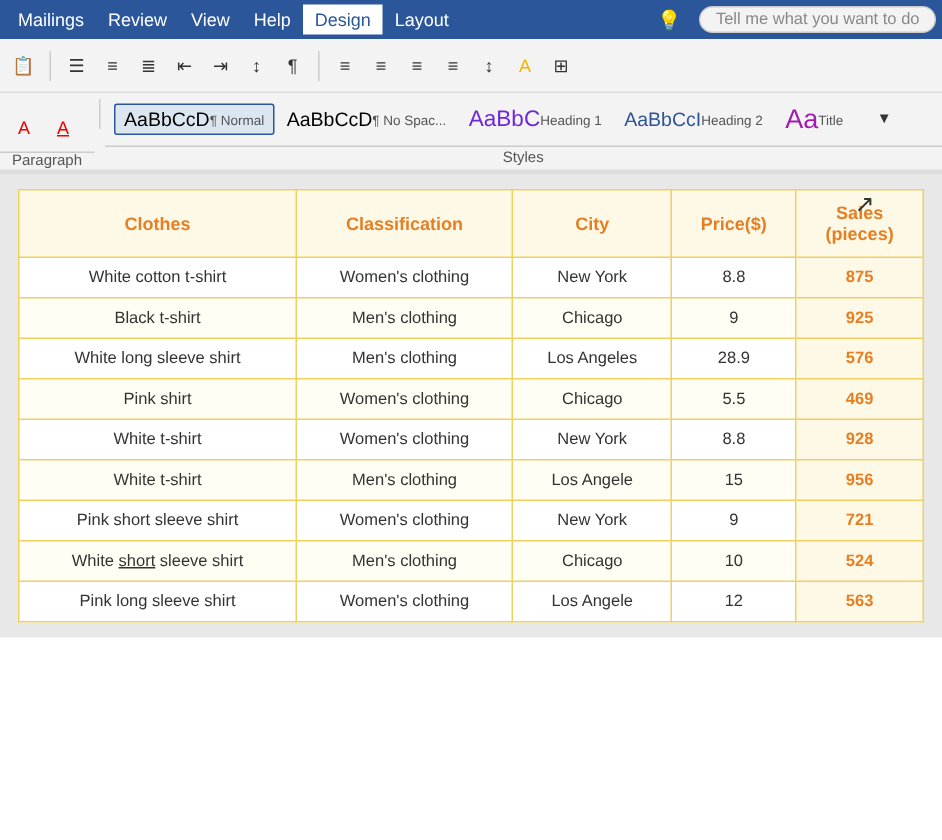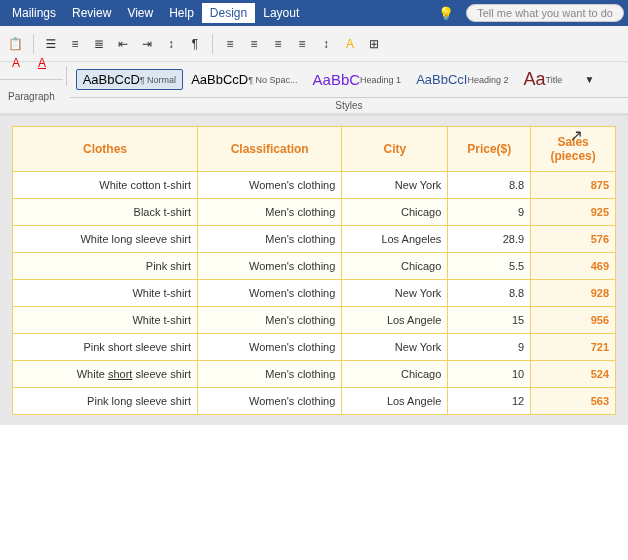--- a/index.html
+++ b/index.html
@@ -46,21 +46,21 @@
       min-width: 60px;
     }
     .style-item.selected { border-color: #2b579a; background: #dce6f1; }
     .style-preview { font-size: 14px; line-height: 1.2; }
     .style-label { font-size: 9px; color: #555; }
 
     .style-normal .style-preview { font-size: 13px; color: #000; }
     .style-nospace .style-preview { font-size: 13px; color: #000; }
     .style-h1 .style-preview { font-size: 15px; color: #2f5496; }
     .style-h2 .style-preview { font-size: 13px; color: #2f5496; }
-    .style-title .style-preview { font-size: 15px; color: #7f1d1d; }
+    .style-title .style-preview { font-size: 15px; color: #a21caf; }
 
     
     .doc-area {
       background: #e8e8e8;
       flex: 1;
       padding: 10px;
       overflow: auto;
     }
 
     
@@ -76,21 +76,21 @@
       font-weight: bold;
       font-size: 12px;
       padding: 8px 6px;
       text-align: center;
       border: 1px solid #f0d060;
     }
     .clothes-table td {
       background: #fff;
       font-size: 11px;
       padding: 7px 6px;
-      text-align: right;
+      text-align: center;
       border: 1px solid #f0d060;
       color: #333;
     }
     .clothes-table tr:nth-child(odd) td { background: #fff; }
     .clothes-table tr:nth-child(even) td { background: #fffef5; }
     .sales-col {
       background: #fef9e7 !important;
       color: #e67e22 !important;
       font-weight: bold;
     }
@@ -171,21 +171,21 @@
     </div>
   </div>
 
   <div style="display:flex; align-items:stretch; height:52px; border-bottom:1px solid #ddd;">
 
     <div style="display:flex; flex-direction:column; justify-content:flex-end; padding-bottom:0;">
       <div style="display:flex; gap:2px; padding:4px;">
         <button class="tb-btn" title="Text Highlight" style="color:#e00;">A</button>
         <button class="tb-btn" title="Font Color" style="color:#e00; text-decoration: underline;">A</button>
       </div>
-      <div style="font-size:10px; color:#555; text-align:center; border-top:1px solid #ccc; padding:11px 8px;">Paragraph</div>
+      <div style="font-size:10px; color:#555; text-align:center; border-top:1px solid #ccc; padding:0 8px;">Paragraph</div>
     </div>
     <div class="tb-separator" style="margin-top:4px;"></div>
 
     <div style="flex:1; display:flex; flex-direction:column; justify-content:flex-end;">
       <div style="display:flex; align-items:center; gap:1px; padding:2px 6px; flex:1; align-items:center;">
 
         <div class="style-item style-normal selected">
           <span class="style-preview">AaBbCcD</span>
           <span class="style-label">¶ Normal</span>
         </div>

